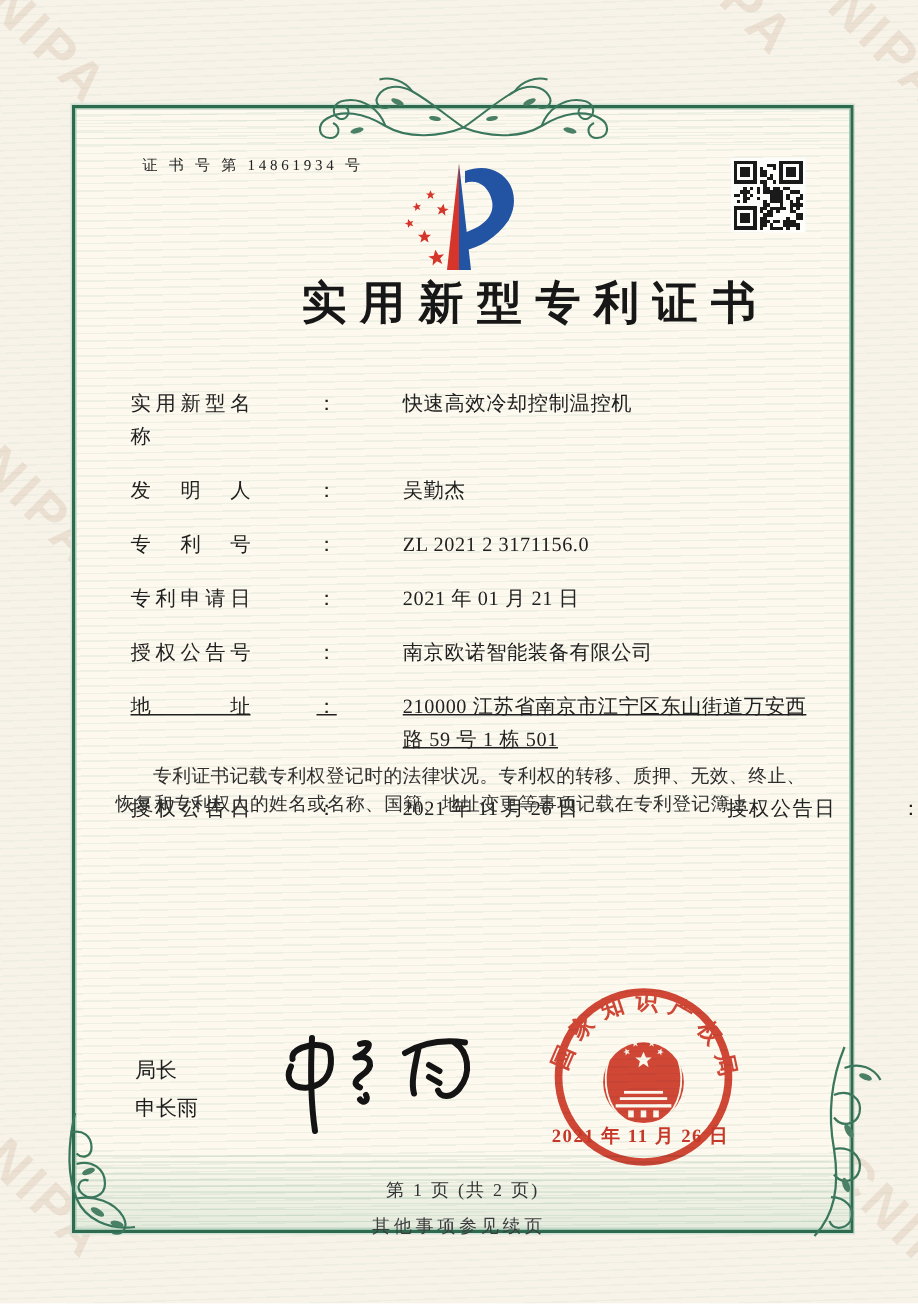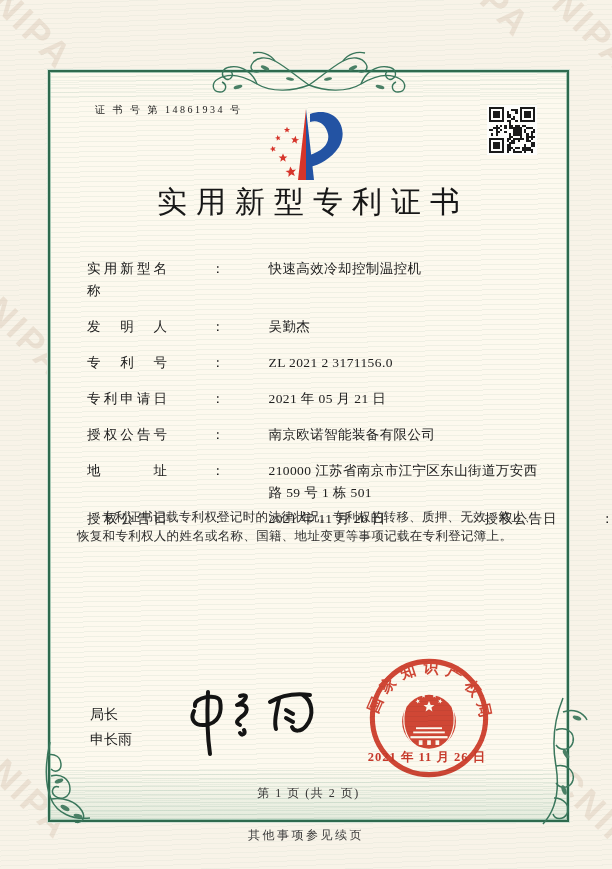--- a/index.html
+++ b/index.html
@@ -60,27 +60,27 @@
 
   .cert-no{
     position:absolute;left:27px;top:31px;
     font-size:10px;letter-spacing:2.5px;color:#222;margin-left:18px;
   }
   .qr{position:absolute;left:437px;top:33px;width:50px;height:50px;}
   .logo{position:absolute;left:215px;top:34px;width:86px;height:80px;}
 
   .title{
     position:absolute;left:0;top:110px;width:100%;
-    text-align:center;font-size:30px;font-weight:400;
-    letter-spacing:9px;color:#171717;margin:0;text-indent:9px;
+    text-align:center;font-size:30px;font-weight:700;
+    letter-spacing:9px;color:#171717;margin:0;text-indent:9px;padding-left:44px;
   }
 
   .fields{position:absolute;left:37px;top:186px;width:460px;font-size:13.5px;color:#212121;}
   .field-row{display:flex;align-items:flex-start;line-height:22px;margin-bottom:14px;gap:44px;}
-  .field-row.addr{margin-bottom:4px;}
+  .field-row.addr{margin-bottom:24px;text-decoration:underline;}
   .flabel{
     display:inline-block;width:80px;flex:0 0 80px;
     text-align:justify;text-align-last:justify;
   }
   .flabel2{
     display:inline-block;width:72px;flex:0 0 72px;margin-left:14px;
     text-align:justify;text-align-last:justify;
   }
   .colon{flex:0 0 auto;}
   .fvalue{letter-spacing:0.4px;}
@@ -100,21 +100,21 @@
   .seal-date{
     position:absolute;left:287px;top:677px;width:180px;text-align:center;
     font-size:12.5px;color:#c6392a;letter-spacing:1px;font-weight:600;
   }
 
   .page-num{
     position:absolute;left:0;top:713px;width:100%;text-align:center;
     font-size:12px;color:#333;letter-spacing:1.5px;
   }
   .footer-note{
-    position:absolute;left:0;top:827px;width:612px;text-align:center;
+    position:absolute;left:0;top:809px;width:612px;text-align:center;
     font-size:12px;color:#3c3c3c;letter-spacing:2.5px;
   }
 </style>
 </head>
 <body>
 
 <div class="page">
 
   <div class="watermark wm1">CNIPA</div>
   <div class="watermark wm2">CNIPA</div>
@@ -198,21 +198,21 @@
         <span class="fvalue">吴勤杰</span>
       </div>
       <div class="field-row">
         <span class="flabel">专利号</span>
           <span class="colon">：</span>
         <span class="fvalue">ZL 2021 2 3171156.0</span>
       </div>
       <div class="field-row">
         <span class="flabel">专利申请日</span>
           <span class="colon">：</span>
-        <span class="fvalue">2021 年 05 月 21 日</span>
+        <span class="fvalue">2021 年 01 月 21 日</span>
       </div>
       <div class="field-row">
         <span class="flabel">授权公告号</span>
           <span class="colon">：</span>
         <span class="fvalue">南京欧诺智能装备有限公司</span>
       </div>
       <div class="field-row addr">
         <span class="flabel">地址</span>
           <span class="colon">：</span>
         <span class="fvalue addr-v">210000  江苏省南京市江宁区东山街道万安西路 59 号 1 栋 501</span>

